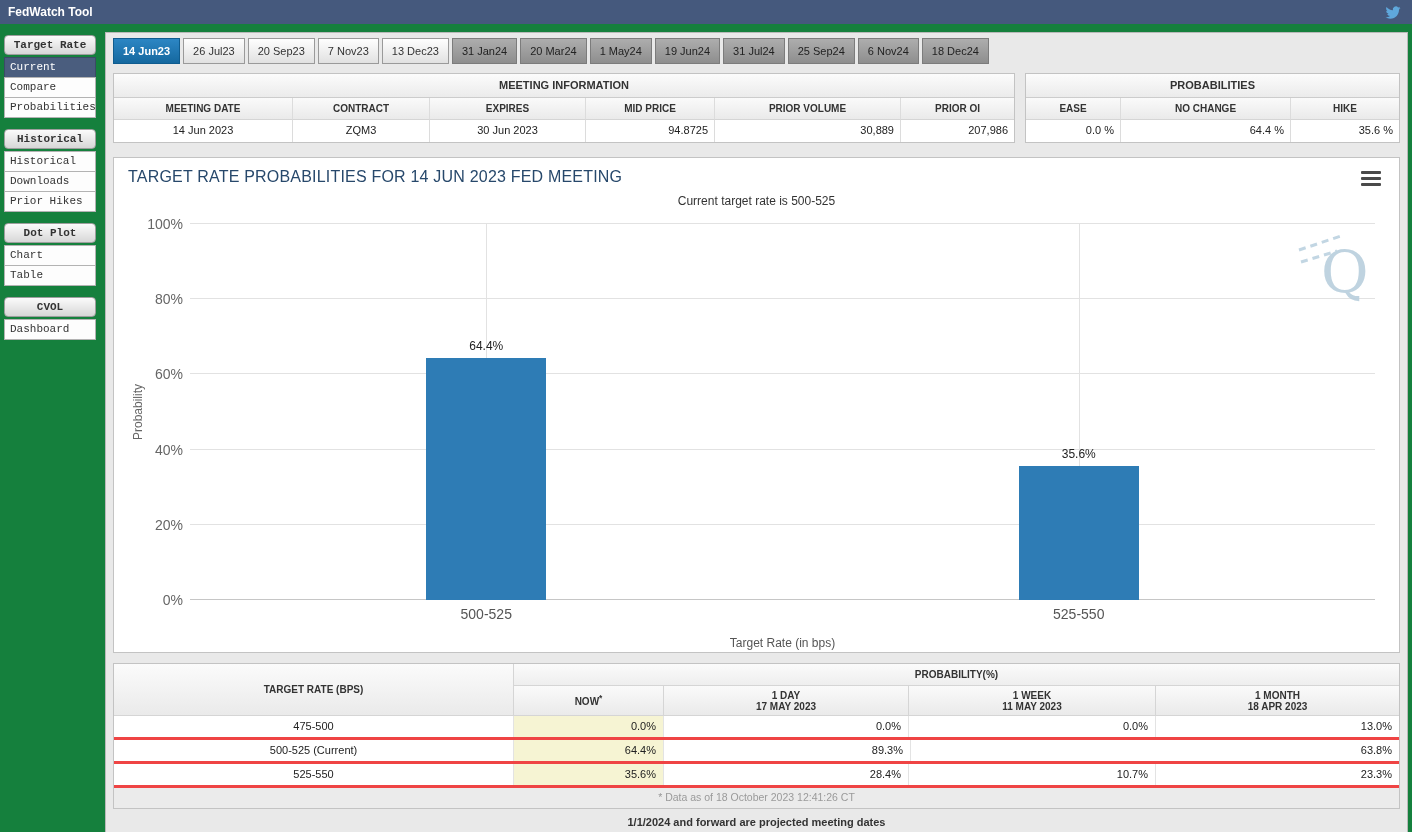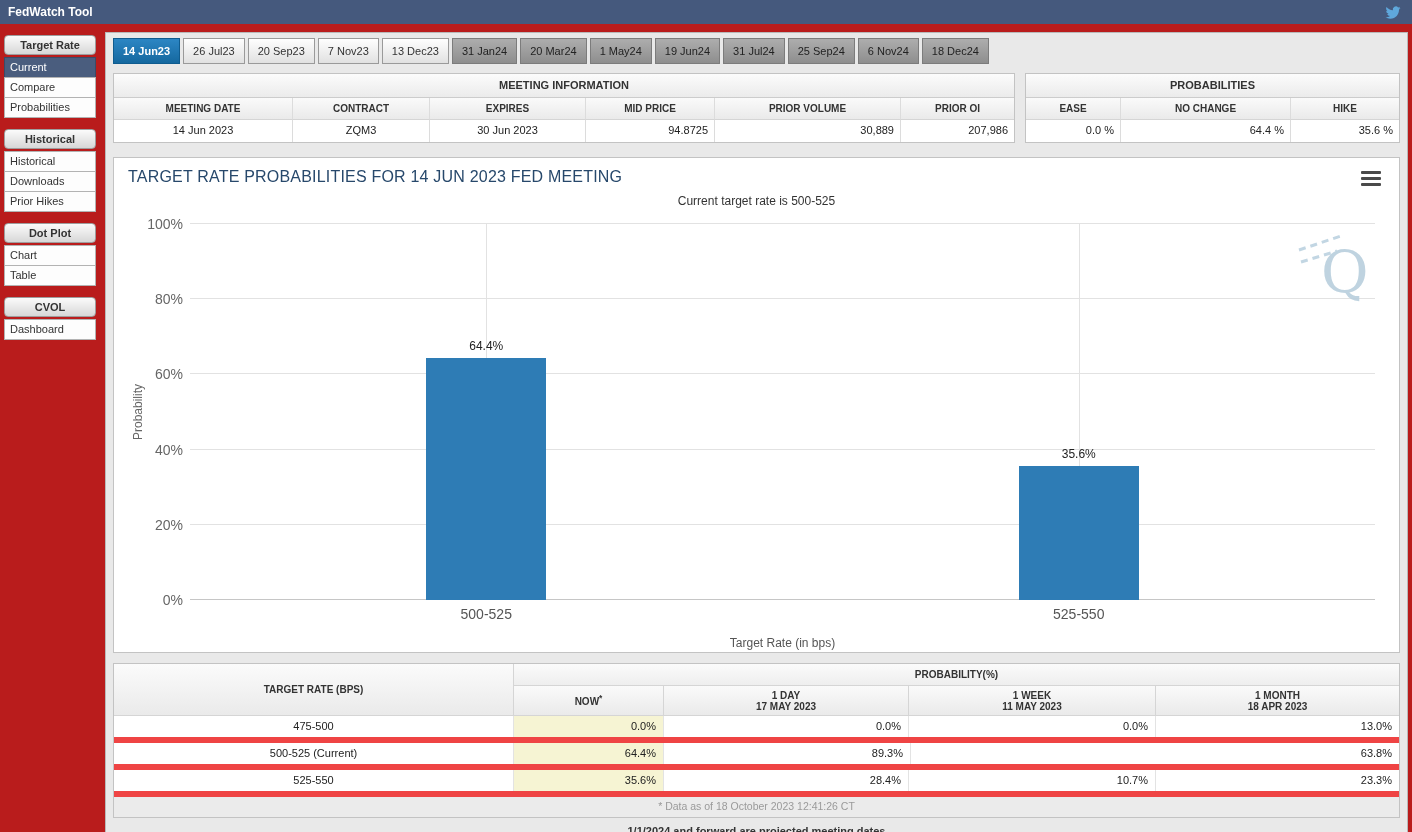--- a/index.html
+++ b/index.html
@@ -1,29 +1,29 @@
 <!DOCTYPE html>
 <html><head>
 <meta charset="utf-8">
 <style>
   * { box-sizing: border-box; margin: 0; padding: 0; }
   html,body { width:1412px; height:832px; overflow:hidden; }
   body { font-family:"Liberation Sans", sans-serif; background:#f2f2f2; }
-  .app { width:1412px; height:832px; background:#b91c1c; }
+  .app { width:1412px; height:832px; background:#15803d; }
 
   
   .topbar { height:24px; background:#45597d; color:#fff; display:flex; align-items:center;
             justify-content:space-between; padding:0 10px 0 8px; font-size:12px; font-weight:bold; }
   .tw-icon { width:18px; height:15px; display:block; cursor:pointer; }
 
   .content { display:flex; padding:8px 2px 0 4px; }
 
   
   .sidebar { flex:0 0 96px; padding-top:3px; }
-  .side-group { margin-bottom:11px; }
+  .side-group { margin-bottom:11px;font-family:Liberation Mono, monospace; }
   .side-header { width:92px; height:20px; line-height:18px; text-align:center; font-size:11px; font-weight:bold;
                  color:#333; background:linear-gradient(#fbfbfb,#d7d7d7); border:1px solid #9e9e9e;
                  border-radius:4px; margin-bottom:3px; cursor:pointer; }
   .side-item { width:92px; height:21px; line-height:19px; padding-left:5px; font-size:11px; color:#333;
                background:#fdfdfd; border:1px solid #b3b3b3; margin-top:-1px; cursor:pointer; }
   .side-item.active { background:#4a5d7e; color:#fff; border-color:#3b4b66; }
 
   
   .main { flex:1; margin-left:5px; margin-right:2px; border:1px solid #b9b9b9; background:#e9e9e9;
           padding:5px 7px 6px; }
@@ -85,21 +85,21 @@
                border-right:1px solid #d5d5d5; border-bottom:1px solid #d5d5d5; }
   .pt-right { flex:1; }
   .pt-group { height:22px; line-height:21px; text-align:center; font-size:10px; font-weight:bold; color:#333;
               background:linear-gradient(#fbfbfb,#eeeeee); border-bottom:1px solid #d5d5d5; }
   .pt-subs { display:flex; }
   .pt-sub { height:30px; display:flex; flex-direction:column; justify-content:center; text-align:center;
             font-size:10px; font-weight:bold; color:#333; background:linear-gradient(#fafafa,#eaeaea);
             border-right:1px solid #d5d5d5; border-bottom:1px solid #d5d5d5; }
   .pt-sub:last-child { border-right:none; }
   .w-now{width:150px}.w-day{width:245px}.w-week{width:247px}.w-month{flex:1}
-  .pt-row { display:flex; border-bottom:6px solid #ef4444; }
+  .pt-row { display:flex; border-bottom:3px solid #ef4444; }
   .pt-cell { height:21px; line-height:20px; font-size:11px; color:#222; border-right:1px solid #e3e3e3; }
   .pt-cell:last-child { border-right:none; }
   .rate-cell { width:400px; text-align:center; }
   .num-cell { text-align:right; padding-right:7px; }
   .now-cell { background:#f6f4d3; }
   .pt-foot { height:20px; line-height:19px; text-align:center; font-size:10.5px; color:#9a9a9a; background:#ebebeb; }
 
   .projected-note { text-align:center; font-size:11px; font-weight:bold; color:#333; margin-top:7px; }
 </style>
 </head>

